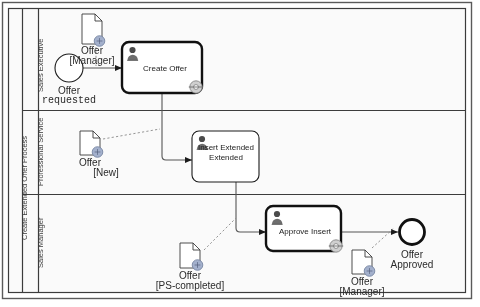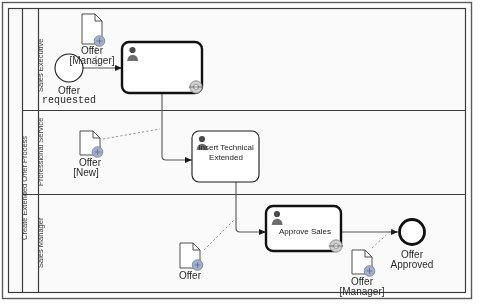--- a/index.html
+++ b/index.html
@@ -186,36 +186,38 @@
   </svg>
 
   <div class="pool-label" style="left:20px; top:240px; transform:rotate(-90deg);">Create Extended Offer Process</div>
 
   <div class="lane-label" style="left:36px; top:92px; transform:rotate(-90deg);">Sales Executive</div>
 
   <div class="lane-label" style="left:36px; top:186px; transform:rotate(-90deg);">Professional Service</div>
 
   <div class="lane-label" style="left:36px; top:268px; transform:rotate(-90deg);">Sales Manager</div>
 
-
-  <div class="lbl lbl-task" style="left:196px; top:143px; width:60px;">Insert Technical</div>
+  <div class="lbl lbl-task" style="left:132px; top:64px; width:66px;">Create Offer</div>
+
+  <div class="lbl lbl-task" style="left:196px; top:143px; width:60px;">Insert Extended</div>
   <div class="lbl lbl-task" style="left:196px; top:153px; width:60px;">Extended</div>
 
-  <div class="lbl lbl-task" style="left:275px; top:227px; width:60px;">Approve Sales</div>
+  <div class="lbl lbl-task" style="left:275px; top:227px; width:60px;">Approve Insert</div>
 
   <div class="lbl lbl-sm" style="left:39px; top:85px; width:60px;">Offer</div>
   <div class="lbl lbl-sm" style="left:39px; top:95px; width:60px;font-family:Liberation Mono, monospace;">requested</div>
 
   <div class="lbl lbl-sm" style="left:382px; top:249px; width:60px;">Offer</div>
   <div class="lbl lbl-sm" style="left:382px; top:259px; width:60px;">Approved</div>
 
   <div class="lbl lbl-sm" style="left:62px; top:45px; width:60px;">Offer</div>
   <div class="lbl lbl-sm" style="left:62px; top:55px; width:60px;">[Manager]</div>
 
   <div class="lbl lbl-sm" style="left:60px; top:157px; width:60px;">Offer</div>
-  <div class="lbl lbl-sm" style="left:56px; top:167px; width:60px;">[New]</div>
+  <div class="lbl lbl-sm" style="left:76px; top:167px; width:60px;">[New]</div>
 
   <div class="lbl lbl-sm" style="left:150px; top:270px; width:80px;">Offer</div>
+  <div class="lbl lbl-sm" style="left:150px; top:280px; width:80px;">[PS-completed]</div>
 
   <div class="lbl lbl-sm" style="left:332px; top:276px; width:60px;">Offer</div>
   <div class="lbl lbl-sm" style="left:332px; top:286px; width:60px;">[Manager]</div>
 
 </div>
 
 </body></html>

